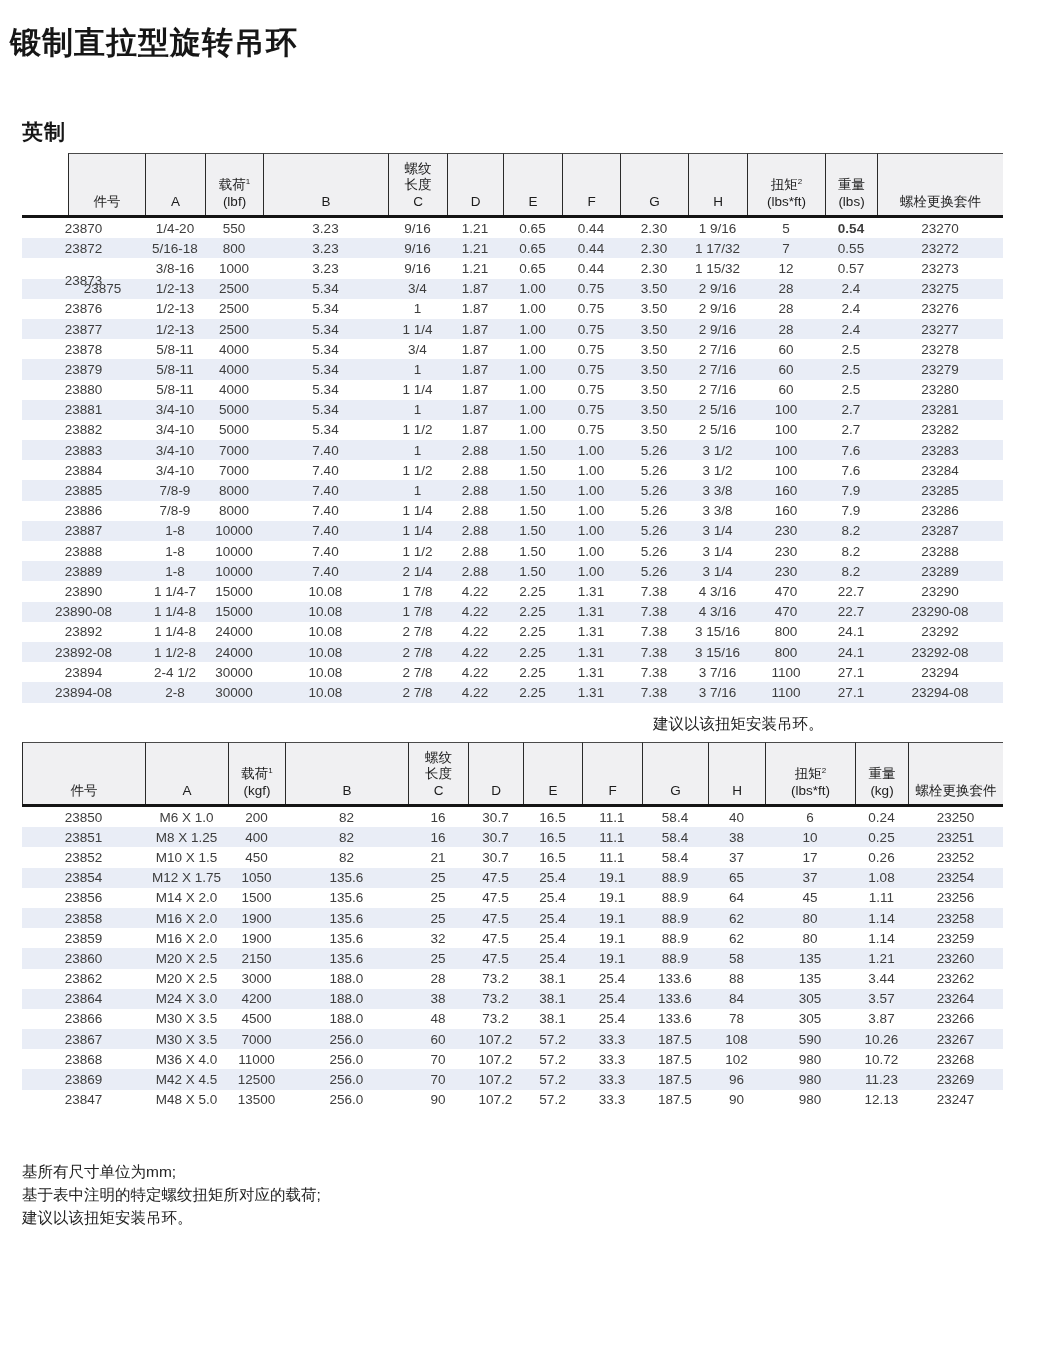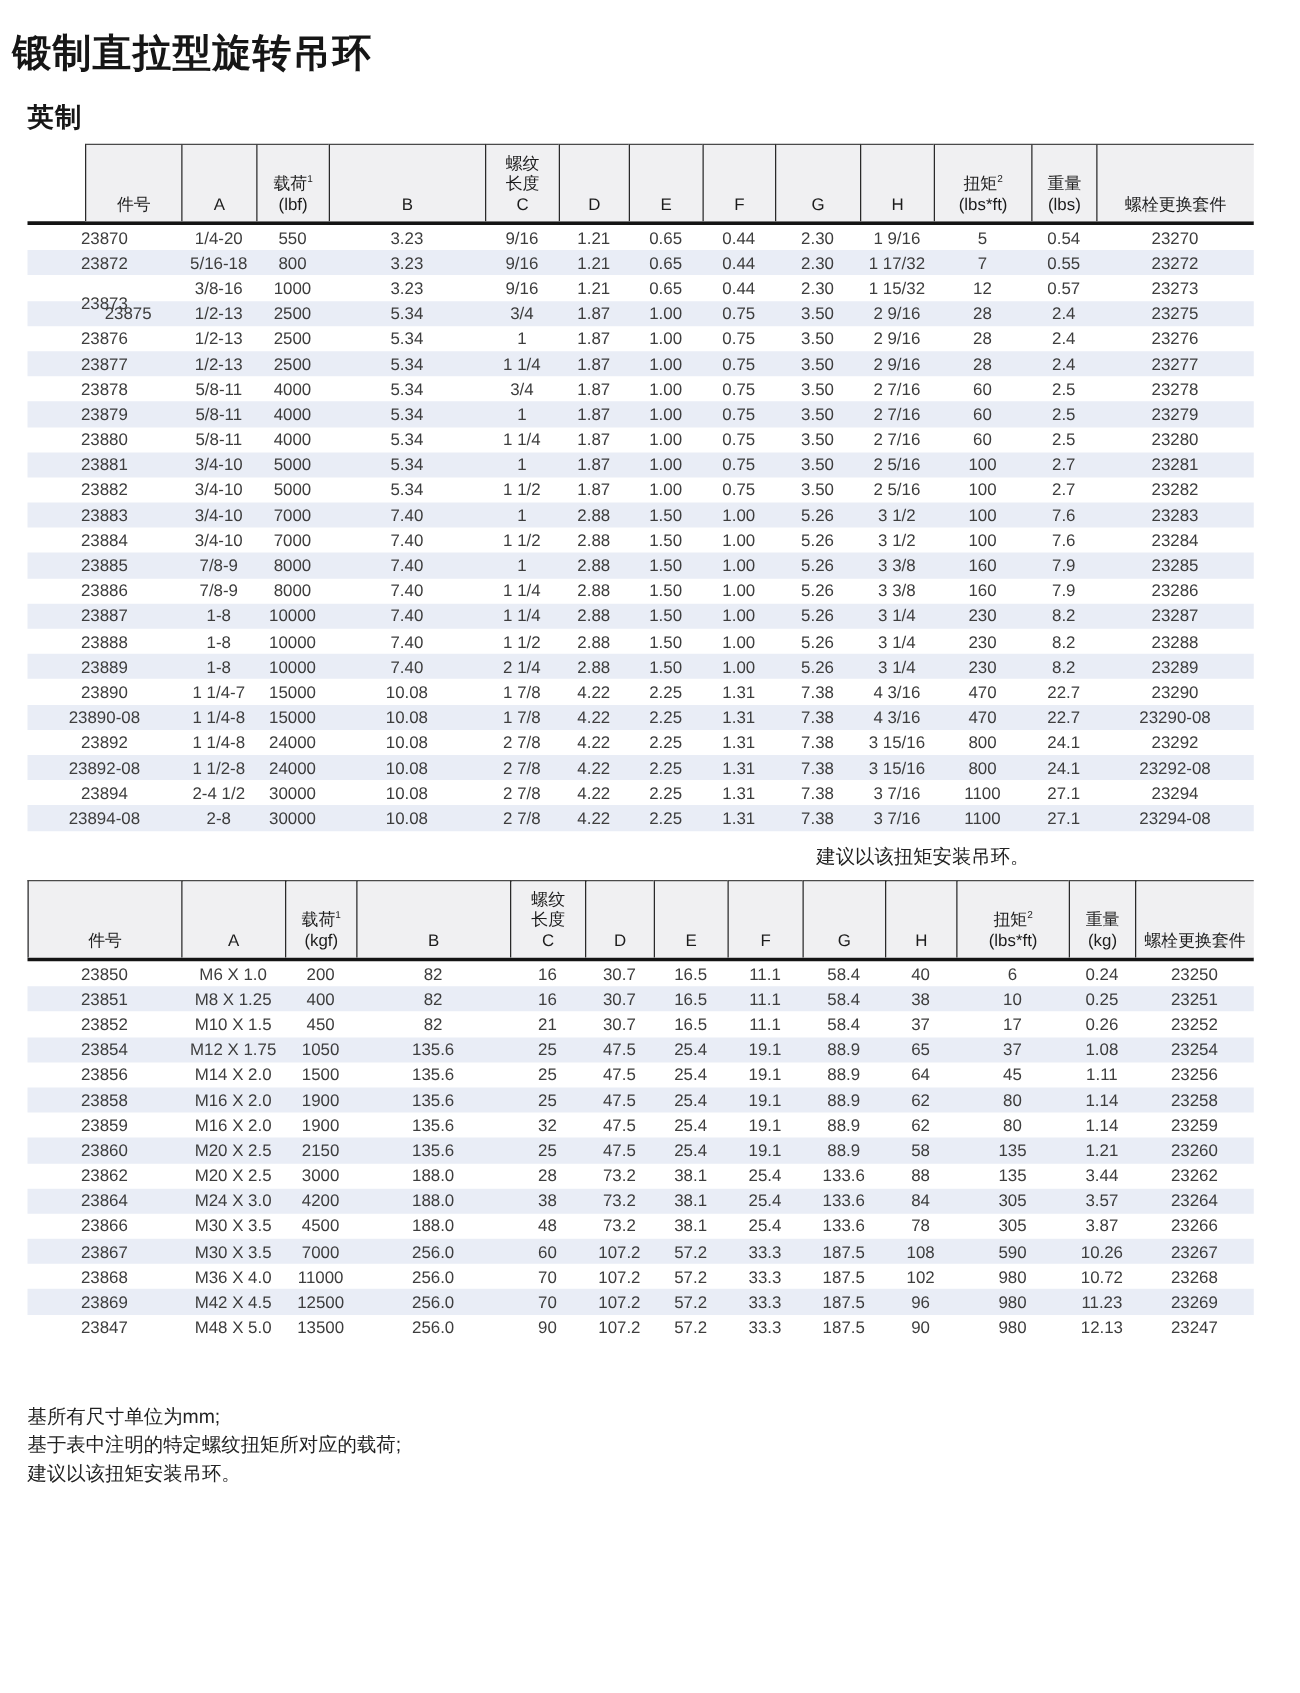--- a/index.html
+++ b/index.html
@@ -13,21 +13,21 @@
   .page{box-sizing:border-box;width:1040px;padding:16px 37px 20px 22px;}
 
   .doc-title{
     font-size:31px;font-weight:700;color:#161616;
     margin:6px 0 0 -12px;letter-spacing:1px;
   }
   .section-title{
     font-size:21px;font-weight:700;color:#161616;
     margin:0;letter-spacing:1px;
   }
-  .sec-imperial .section-title{margin-top:16px;}
+  .sec-imperial .section-title{margin-top:54px;}
   .sec-metric  .section-title{margin-top:62px;}
 
   
   .tbl{width:981px;}
   .thead{
     display:flex;align-items:flex-end;
     border-bottom:3px solid #141414;
     margin-top:7px;
   }
   .hcell{
@@ -124,21 +124,21 @@
             <div class="tcell" style="width: 60px;">1/4-20</div>
             <div class="tcell" style="width: 58px;">550</div>
             <div class="tcell" style="width: 125px;">3.23</div>
             <div class="tcell" style="width: 59px;">9/16</div>
             <div class="tcell" style="width: 56px;">1.21</div>
             <div class="tcell" style="width: 59px;">0.65</div>
             <div class="tcell" style="width: 58px;">0.44</div>
             <div class="tcell" style="width: 68px;">2.30</div>
             <div class="tcell" style="width: 59px;">1 9/16</div>
             <div class="tcell" style="width: 78px;">5</div>
-            <div class="tcell" style="width: 52px;">0.54</div>
+            <div class="tcell" style="width: 52px; font-weight: bold;">0.54</div>
             <div class="tcell" style="width: 126px;">23270</div>
           </div>
           <div class="trow">
             <div class="tcell" style="width: 123px;">23872</div>
             <div class="tcell" style="width: 60px;">5/16-18</div>
             <div class="tcell" style="width: 58px;">800</div>
             <div class="tcell" style="width: 125px;">3.23</div>
             <div class="tcell" style="width: 59px;">9/16</div>
             <div class="tcell" style="width: 56px;">1.21</div>
             <div class="tcell" style="width: 59px;">0.65</div>

